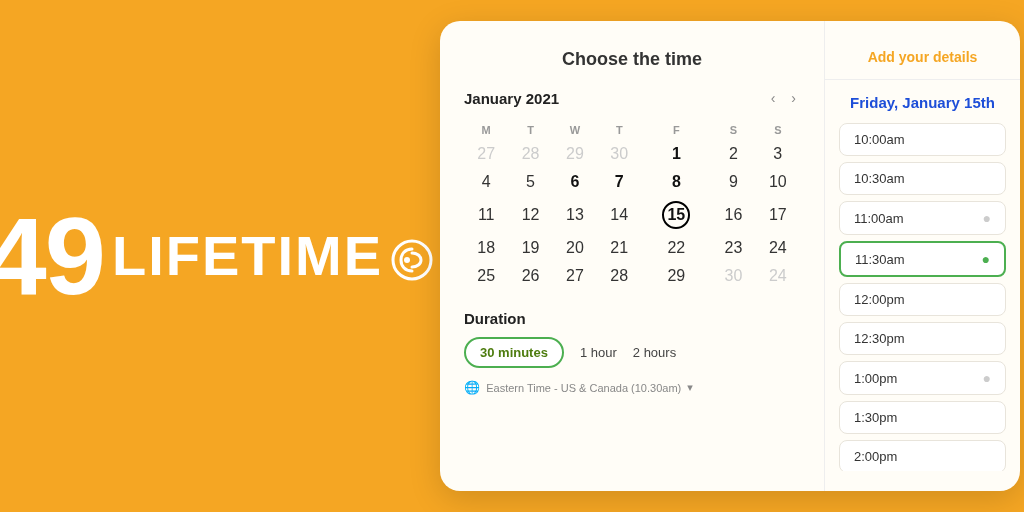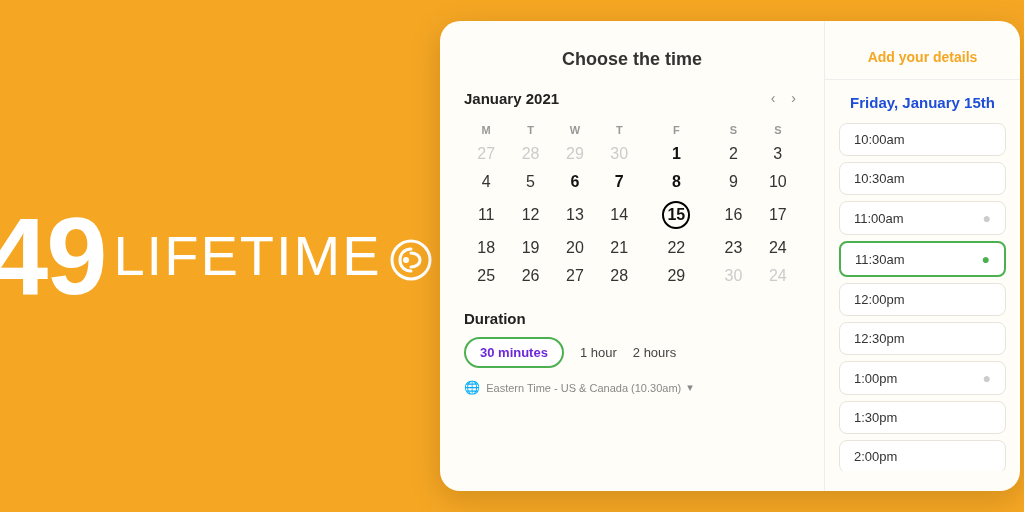--- a/index.html
+++ b/index.html
@@ -32,21 +32,21 @@
     }
     .price-text {
       font-size: 110px;
       font-weight: 900;
       color: white;
       line-height: 1;
       letter-spacing: -2px;
     }
     .lifetime-text {
       font-size: 56px;
-      font-weight: 400;
+      font-weight: 700;
       color: white;
       letter-spacing: 2px;
       line-height: 1;
     }
     .ace-brand {
       display: flex;
       align-items: center;
       gap: 10px;
       margin-top: 8px;
     }
@@ -175,21 +175,21 @@
       align-items: center;
       gap: 16px;
     }
     .duration-btn {
       padding: 6px 14px;
       border-radius: 20px;
       border: 2px solid #4CAF50;
       background: white;
       font-size: 13px;
       font-weight: 600;
-      color: #6d28d9;
+      color: #4d7c0f;
       cursor: pointer;
     }
     .duration-btn.active {
       background: white;
     }
     .duration-text {
       font-size: 13px;
       color: #444;
       cursor: pointer;
     }

